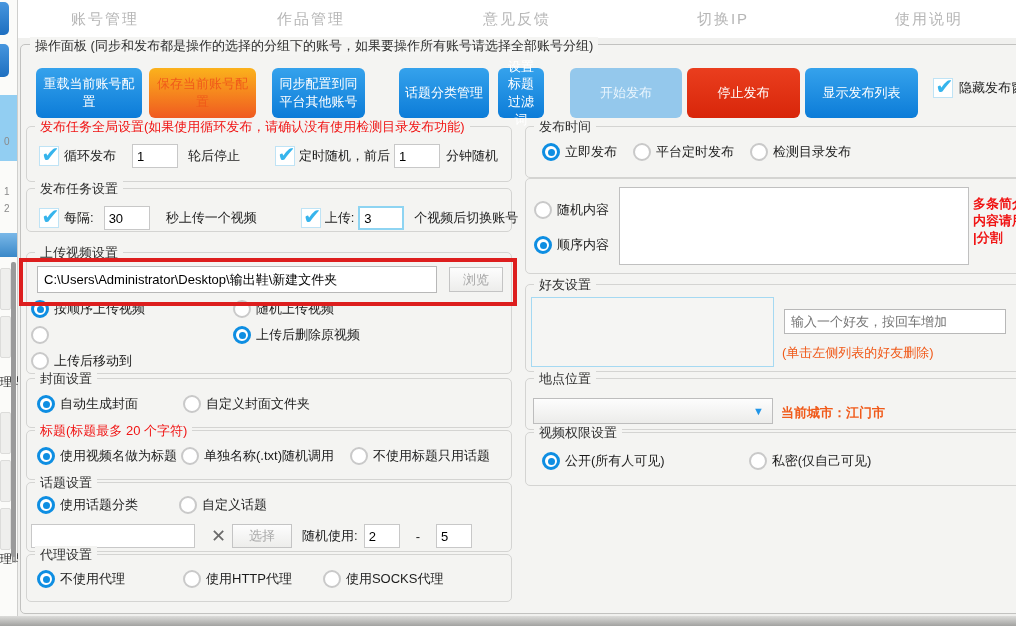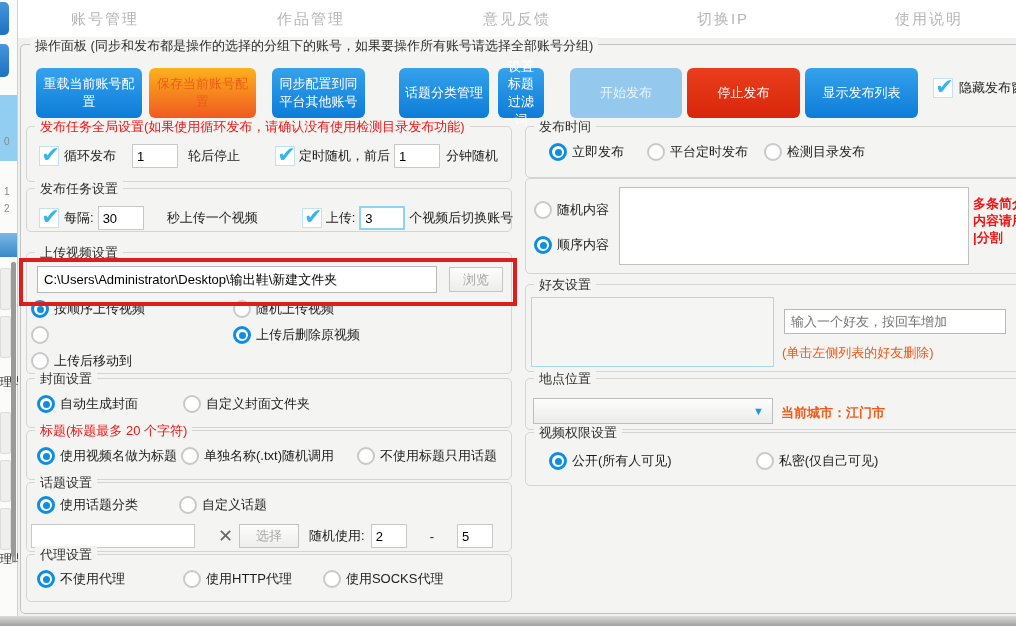--- a/index.html
+++ b/index.html
@@ -57,21 +57,21 @@
   .textarea { position:absolute; left:93px; top:8px; width:350px; height:78px; border:1px solid #c0c0c0; background:#fff; resize:none; font-family:inherit; font-size:13px; padding:4px; }
   .note { position:absolute; left:447px; top:16px; width:60px; color:#f01414; font-size:13px; font-weight:bold; line-height:17px; white-space:nowrap; }
   .listbox { position:absolute; left:5px; top:12px; width:243px; height:70px; border:1px solid #a5d9f2; background:#f5f5f3; }
   .friend-input { position:absolute; left:258px; top:24px; width:222px; height:25px; border:1px solid #b8b8b8; background:#fff; font-size:13px; padding:0 6px; font-family:inherit; }
   .hint { position:absolute; font-size:13px; color:#f05a1a; white-space:nowrap; }
   .dropdown { position:absolute; left:7px; top:19px; width:240px; height:26px; border:1px solid #bdbdbd; background:linear-gradient(180deg,#fdfdfd,#ececea); display:flex; align-items:center; justify-content:flex-end; padding-right:8px; cursor:pointer; }
   .dd-arrow { color:#2196e8; font-size:11px; }
   .orange { color:#f05a1a; }
 
   .bottom-strip { position:absolute; left:0; top:616px; width:1016px; height:10px; background:linear-gradient(180deg,#dcdcda,#a2a2a0); }
-  .ml2{margin-left:4px}.ml4{margin-left:4px}.ml5{margin-left:5px}.ml6{margin-left:6px}.ml8{margin-left:23px}
+  .ml2{margin-left:10px}.ml4{margin-left:4px}.ml5{margin-left:5px}.ml6{margin-left:6px}.ml8{margin-left:16px}
   .ml10{margin-left:10px}.ml12{margin-left:12px}.ml16{margin-left:16px}.ml30{margin-left:30px}.ml31{margin-left:31px}
   .ml35{margin-left:35px}.ml41{margin-left:41px}.ml44{margin-left:44px}.ml45{margin-left:45px}.ml58{margin-left:58px}
 </style>
 </head>
 <body>
 
 <div class="bg-strip">
   <div class="bg-chip" style="top:2px"></div>
   <div class="bg-chip" style="top:44px"></div>
   <div class="bg-selrow"></div>

